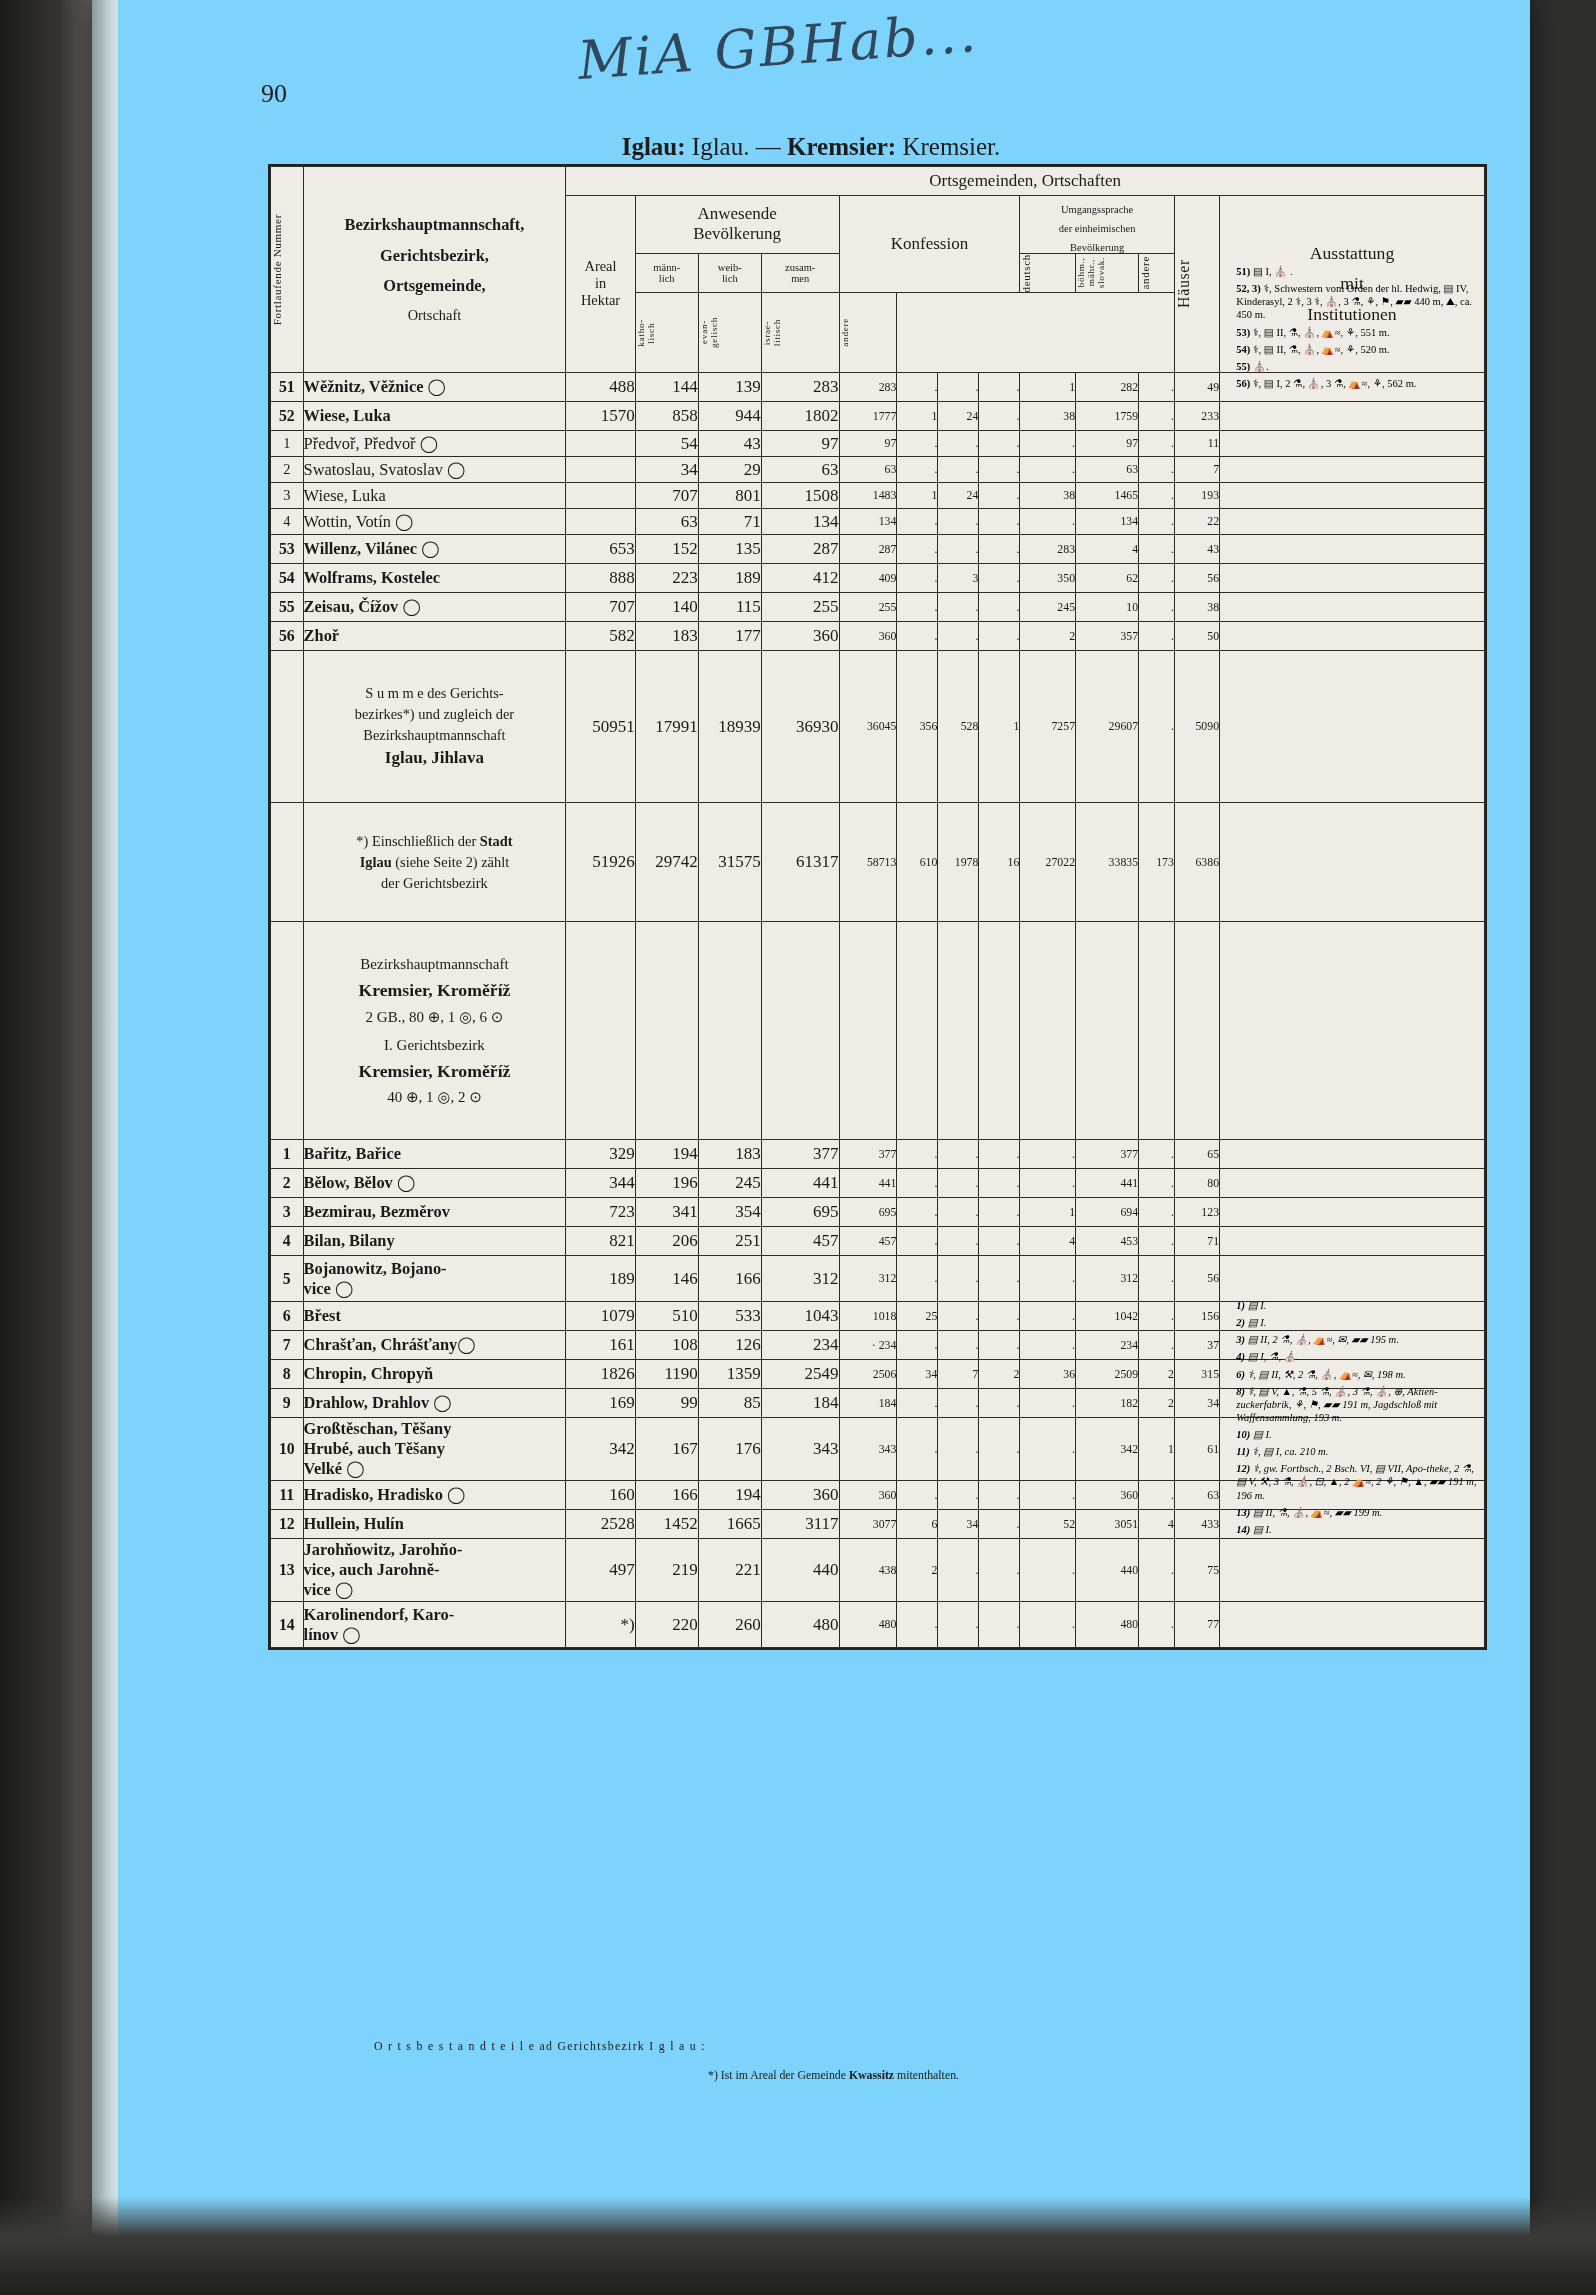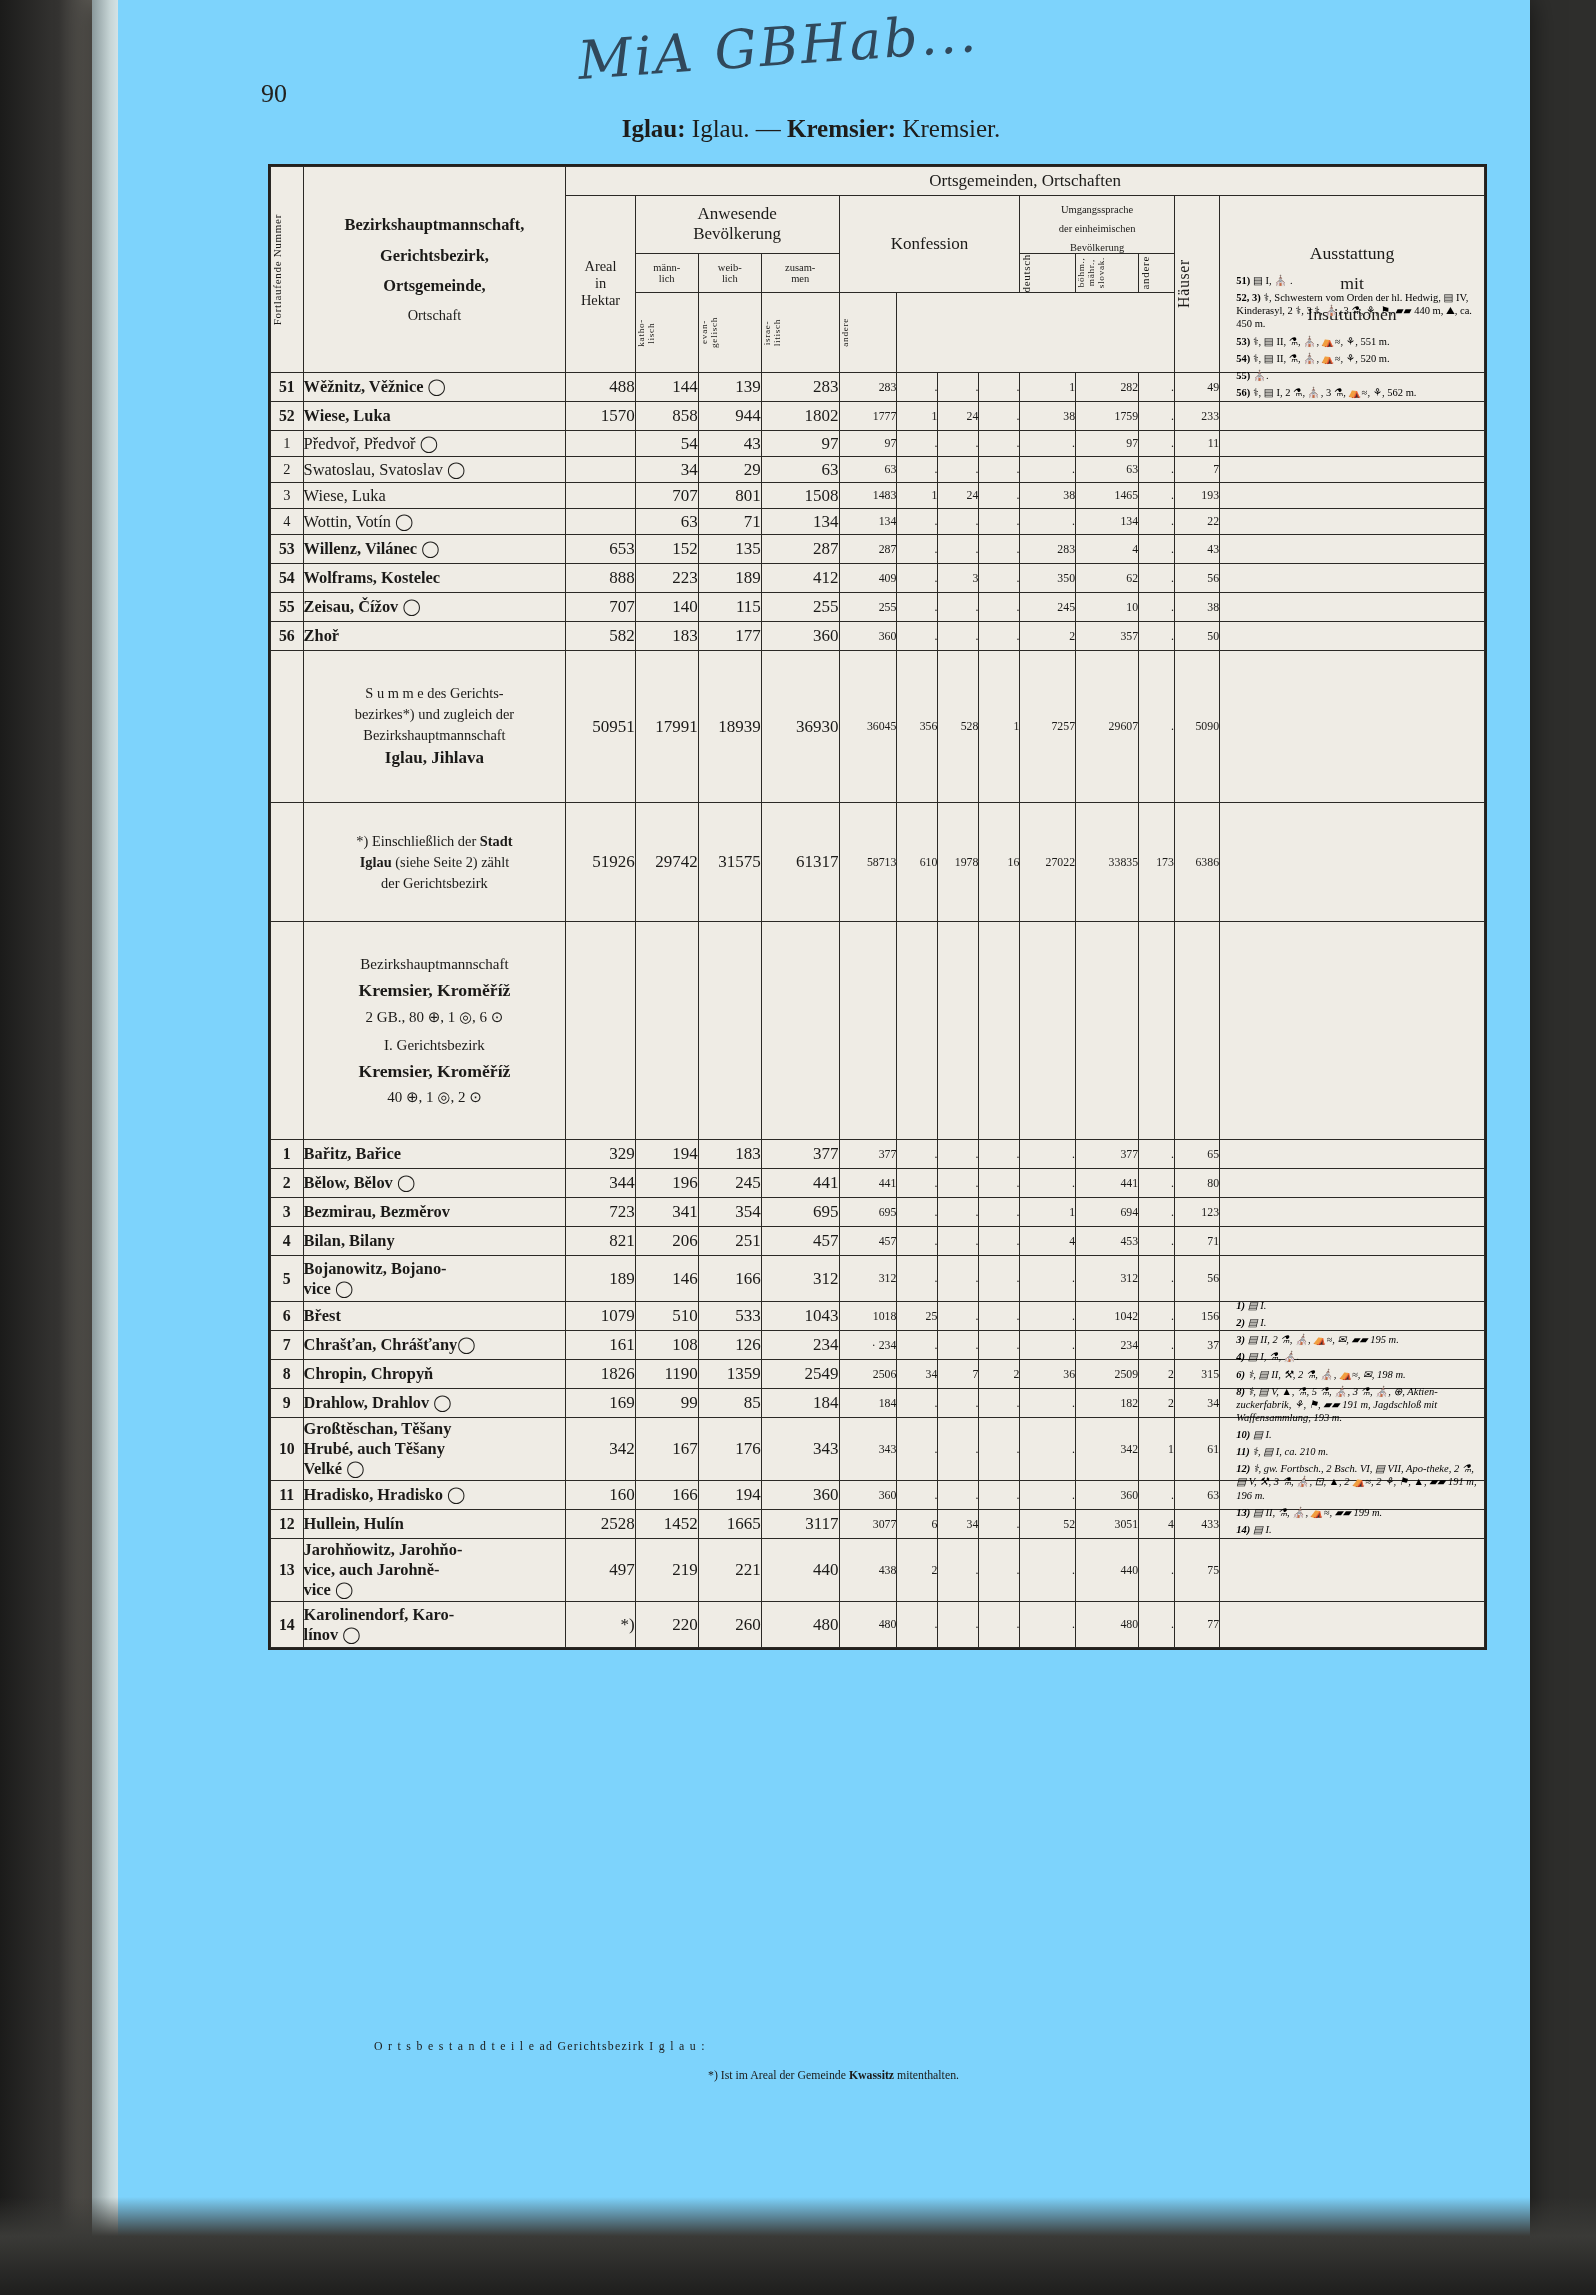--- a/index.html
+++ b/index.html
@@ -10,21 +10,21 @@
   .paper:before{content:"";position:absolute;left:0;top:0;width:26px;height:100%;
      background:linear-gradient(90deg,#8d8a83,#d9d5cc 70%,#e9e6df);opacity:.8;}
   .darkedge{position:absolute;left:0;top:0;width:98px;height:100%;
      background:linear-gradient(90deg,#1b1b1a,#353432 60%,#6d6a63);}
   .darkbottom{position:absolute;left:0;bottom:0;width:1596px;height:98px;
      background:linear-gradient(0deg,#1e1e1d,#3a3a37 60%,rgba(58,58,55,0));}
   .pageno{position:absolute;left:169px;top:79px;font-size:26px;color:#23211e;}
   .scribble{position:absolute;left:486px;top:6.6px;width:657px;height:85px;color:#23303f;
      font-family:"DejaVu Serif",serif;font-size:53px;font-style:italic;
      transform:rotate(-4deg);opacity:.85;letter-spacing:2.6px;}
-  .hdr{position:absolute;left:0;top:115px;width:1438px;text-align:center;font-size:25px;color:#1e1c1a;}
+  .hdr{position:absolute;left:0;top:133px;width:1438px;text-align:center;font-size:25px;color:#1e1c1a;}
   .hdr b{font-weight:bold;}
   table{border-collapse:collapse;}
   .frame{position:absolute;left:176px;top:164px;width:1215px;border:2px solid #23211e;background:#efece5;}
   .frame table{width:100%;font-size:13px;color:#1b1a18;}
   .frame td,.frame th{border:0.7px solid #2b2926;padding:0;vertical-align:middle;}
   .vtext{writing-mode:vertical-rl;transform:rotate(180deg);white-space:nowrap;font-size:11px;letter-spacing:0.7px;}
   .ctr{text-align:center;}
   .small{font-size:10.5px;margin-top:8px;}
   .tiny{font-size:9.2px;}
   .bold{font-weight:bold;}
@@ -638,21 +638,21 @@
               <td class="num-s">.</td>
               <td class="num-s">480</td>
               <td class="num-s">.</td>
               <td class="num-s">77</td>
               <td></td>
             </tr>
           </tbody>
       </table>
     </div>
 
-    <div id="inst1" style="position:absolute;left:1139px;top:272px;width:250px;">
+    <div id="inst1" style="position:absolute;left:1139px;top:263px;width:250px;">
         <div class="inst"><b>51)</b> <span>▤ I, ⛪ .</span></div>
         <div class="inst"><b>52, 3)</b> <span>⚕, Schwestern vom Orden der hl. Hedwig, ▤ IV, Kinderasyl, 2 ⚕, 3 ⚕, ⛪, 3 ⚗, ⚘, ⚑, ▰▰ 440 m, ⛰, ca. 450 m.</span></div>
         <div class="inst"><b>53)</b> <span>⚕, ▤ II, ⚗, ⛪, ⛺≈, ⚘, 551 m.</span></div>
         <div class="inst"><b>54)</b> <span>⚕, ▤ II, ⚗, ⛪, ⛺≈, ⚘, 520 m.</span></div>
         <div class="inst"><b>55)</b> <span>⛪.</span></div>
         <div class="inst"><b>56)</b> <span>⚕, ▤ I, 2 ⚗, ⛪, 3 ⚗, ⛺≈, ⚘, 562 m.</span></div>
       </div>
     <div id="inst2" style="position:absolute;left:1139px;top:1297px;width:250px;font-style:italic;">
         <div class="inst"><b>1)</b> <span>▤ I.</span></div>
         <div class="inst"><b>2)</b> <span>▤ I.</span></div>

